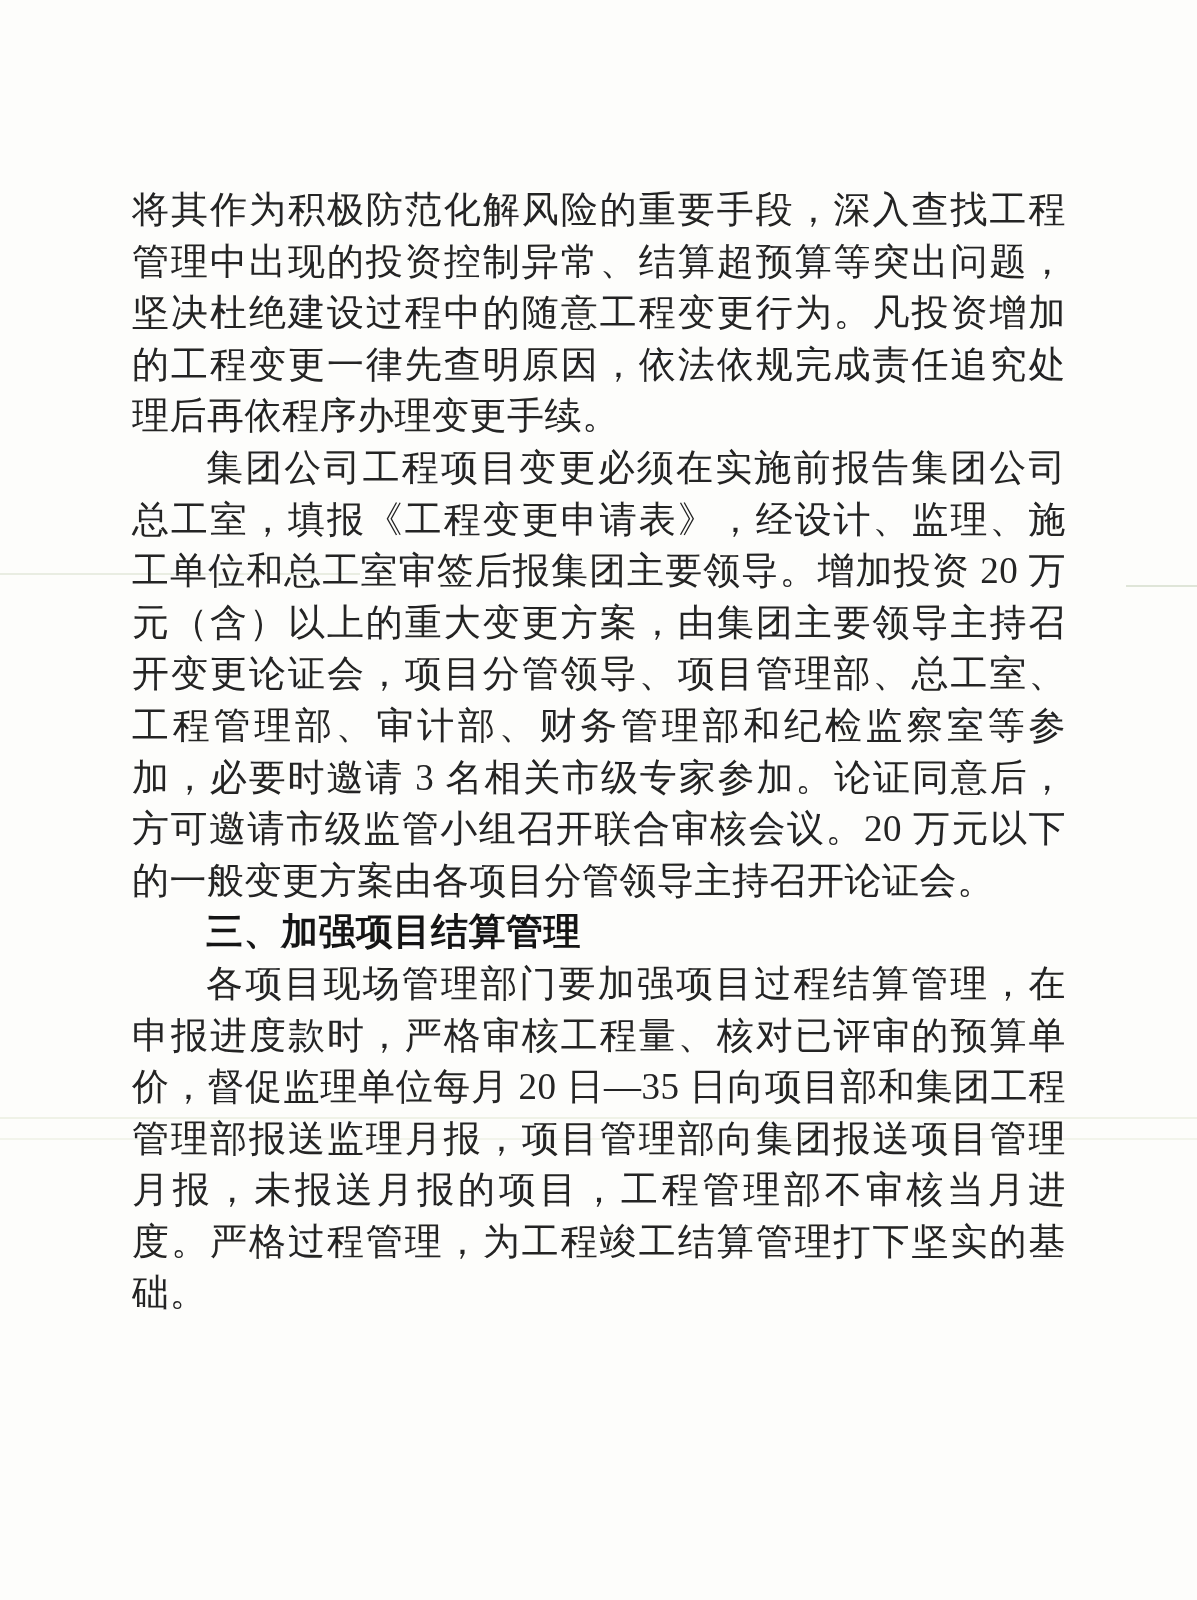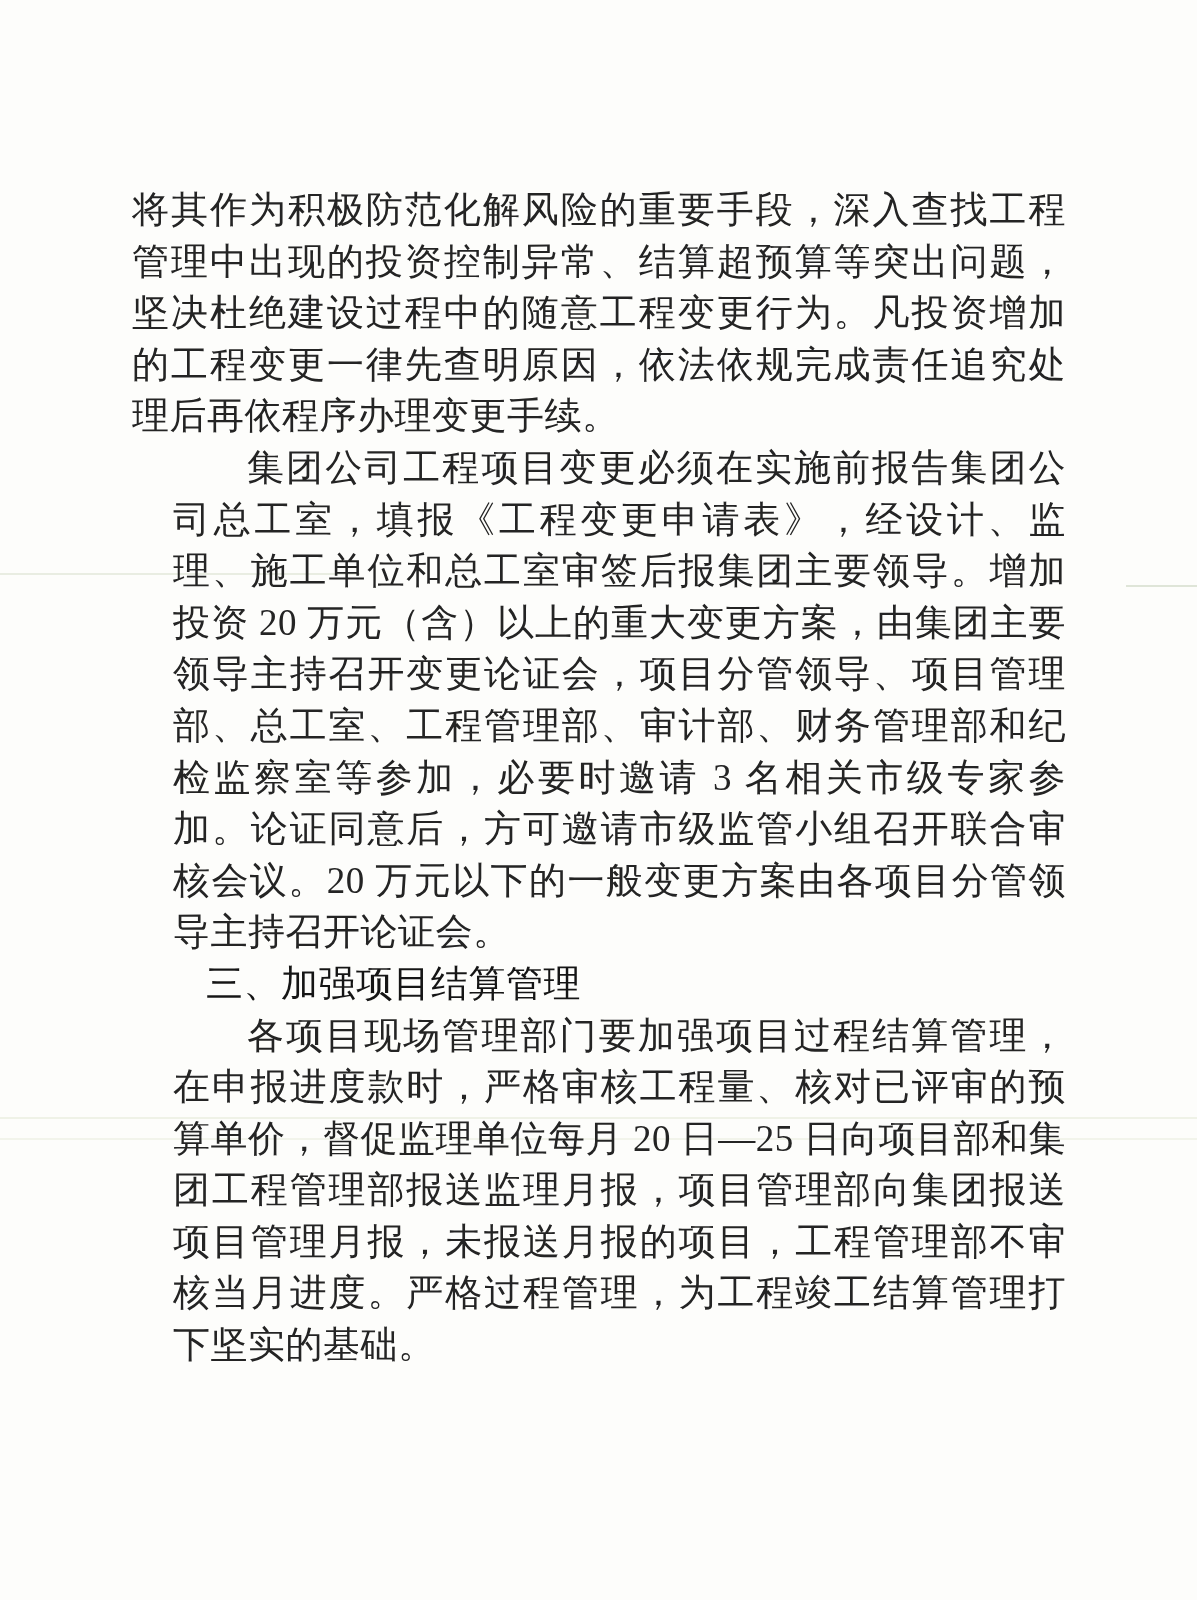--- a/index.html
+++ b/index.html
@@ -25,28 +25,27 @@
     line-height: 51.6px;
     text-align: justify;
     letter-spacing: 0.5px;
   }
   .text-block p {
     margin: 0;
     padding: 0;
   }
   .text-block p.indent {
     text-indent: 2em;
-    margin-left: 41px;
   }
   .section-heading {
     margin: 0;
     padding: 0;
     font-size: 37px;
     line-height: 51.6px;
-    font-weight: normal;
+    font-weight: bold;
     text-indent: 2em;
     text-align: left;
     color: #151515;
     font-family: "Liberation Sans", "DejaVu Sans", sans-serif;
   }
   
   .artifact {
     position: absolute;
     height: 2px;
     pointer-events: none;
@@ -63,16 +62,16 @@
 
   <div class="artifact artifact-1"></div>
   <div class="artifact artifact-2"></div>
   <div class="artifact artifact-3"></div>
   <div class="artifact artifact-4"></div>
 
   <div class="text-block">
     <p>将其作为积极防范化解风险的重要手段，深入查找工程管理中出现的投资控制异常、结算超预算等突出问题，坚决杜绝建设过程中的随意工程变更行为。凡投资增加的工程变更一律先查明原因，依法依规完成责任追究处理后再依程序办理变更手续。</p>
     <p class="indent">集团公司工程项目变更必须在实施前报告集团公司总工室，填报《工程变更申请表》，经设计、监理、施工单位和总工室审签后报集团主要领导。增加投资 20 万元（含）以上的重大变更方案，由集团主要领导主持召开变更论证会，项目分管领导、项目管理部、总工室、工程管理部、审计部、财务管理部和纪检监察室等参加，必要时邀请 3 名相关市级专家参加。论证同意后，方可邀请市级监管小组召开联合审核会议。20 万元以下的一般变更方案由各项目分管领导主持召开论证会。</p>
     <p class="section-heading">三、加强项目结算管理</p>
-    <p class="indent">各项目现场管理部门要加强项目过程结算管理，在申报进度款时，严格审核工程量、核对已评审的预算单价，督促监理单位每月 20 日—25 日向项目部和集团工程管理部报送监理月报，项目管理部向集团报送项目管理月报，未报送月报的项目，工程管理部不审核当月进度。严格过程管理，为工程竣工结算管理打下坚实的基础。</p>
+    <p class="indent">各项目现场管理部门要加强项目过程结算管理，在申报进度款时，严格审核工程量、核对已评审的预算单价，督促监理单位每月 20 日—35 日向项目部和集团工程管理部报送监理月报，项目管理部向集团报送项目管理月报，未报送月报的项目，工程管理部不审核当月进度。严格过程管理，为工程竣工结算管理打下坚实的基础。</p>
   </div>
 
 </div>
 
 </body></html>

